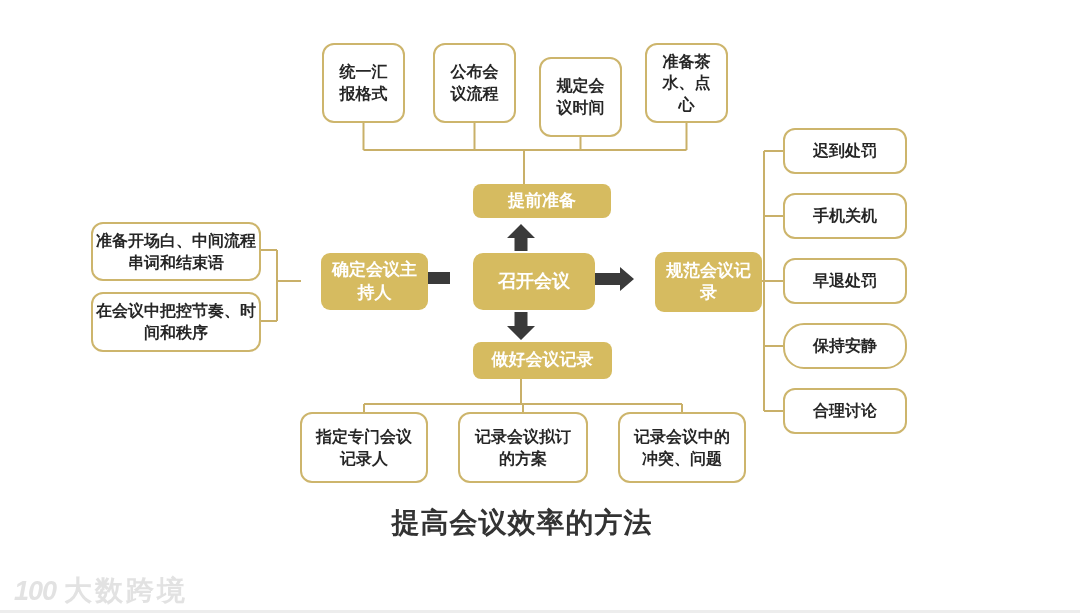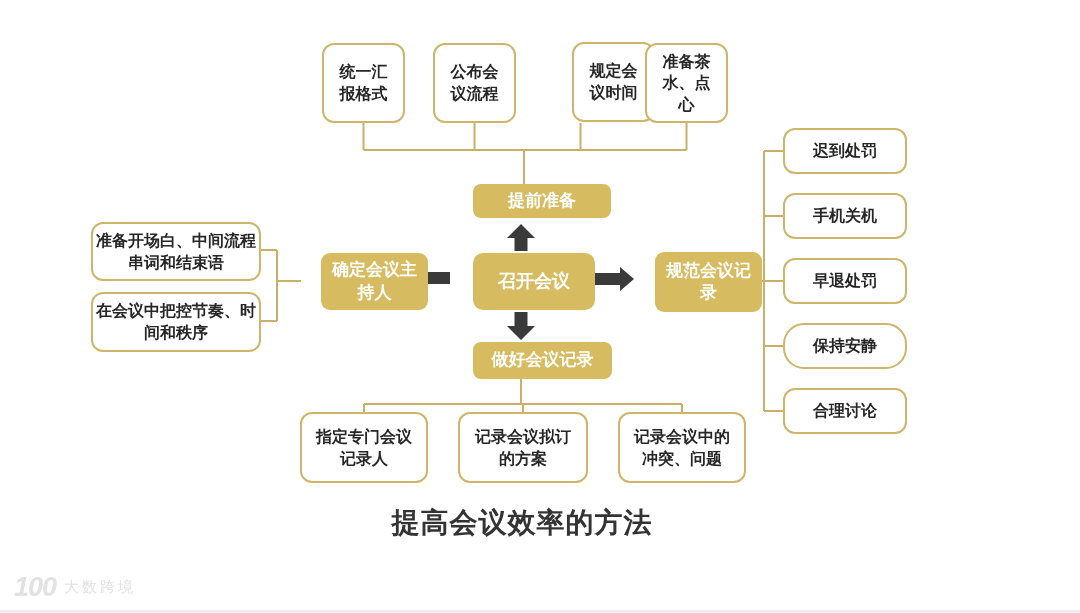--- a/index.html
+++ b/index.html
@@ -69,22 +69,22 @@
     color:var(--watermark);
     user-select:none;
   }
   .wm-num{
     font-size:27px;
     font-weight:700;
     font-style:italic;
     letter-spacing:-1px;
   }
   .wm-brand{
-    font-size:15px;
-    font-weight:400;
+    font-size:28px;
+    font-weight:700;
     letter-spacing:3px;
   }
   .bottom-edge{
     position:absolute;left:0;right:0;bottom:0;height:3px;
     background:#ededed;
   }
 </style>
 </head>
 <body>
 
@@ -122,21 +122,21 @@
       <line x1="682" y1="404" x2="682" y2="413"></line>
     </g>
     <polygon class="arrow" points="521,224 535,238 527.5,238 527.5,251 514.5,251 514.5,238 507,238"></polygon>
     <polygon class="arrow" points="514.5,312 527.5,312 527.5,326 535,326 521,340 507,326 514.5,326"></polygon>
     <polygon class="arrow" points="407,278 421,266 421,272 450,272 450,284 421,284 421,290"></polygon>
     <polygon class="arrow" points="592,273 620,273 620,267 634,279 620,291 620,285 592,285"></polygon>
   </svg>
 
   <div class="leaf" style="left:322px;top:43px;width:83px;height:80px;">统一汇报格式</div>
   <div class="leaf" style="left:433px;top:43px;width:83px;height:80px;">公布会议流程</div>
-  <div class="leaf" style="left:539px;top:42px;width:83px;height:80px;margin-left:33px;">规定会议时间</div>
+  <div class="leaf" style="left:539px;top:57px;width:83px;height:80px;">规定会议时间</div>
   <div class="leaf" style="left:645px;top:43px;width:83px;height:80px;">准备茶水、点心</div>
 
   <div class="leaf wide" style="left:91px;top:222px;width:170px;height:59px;">准备开场白、中间流程串词和结束语</div>
   <div class="leaf wide" style="left:91px;top:292px;width:170px;height:60px;">在会议中把控节奏、时间和秩序</div>
 
   <div class="leaf" style="left:783px;top:128px;width:124px;height:46px;">迟到处罚</div>
   <div class="leaf" style="left:783px;top:193px;width:124px;height:46px;">手机关机</div>
   <div class="leaf" style="left:783px;top:258px;width:124px;height:46px;">早退处罚</div>
   <div class="leaf" style="left:783px;top:323px;width:124px;height:46px;border-radius:21px;">保持安静</div>
   <div class="leaf" style="left:783px;top:388px;width:124px;height:46px;">合理讨论</div>

